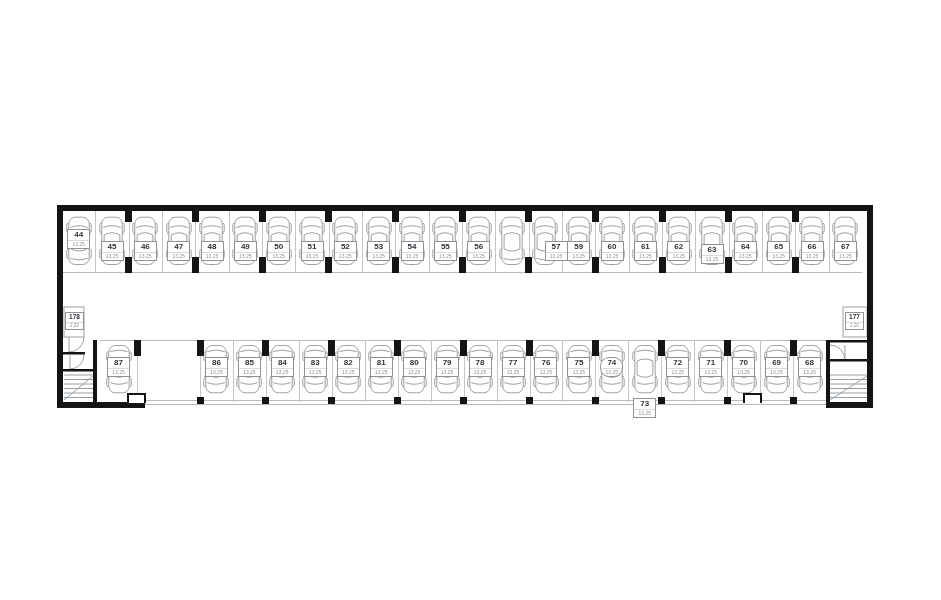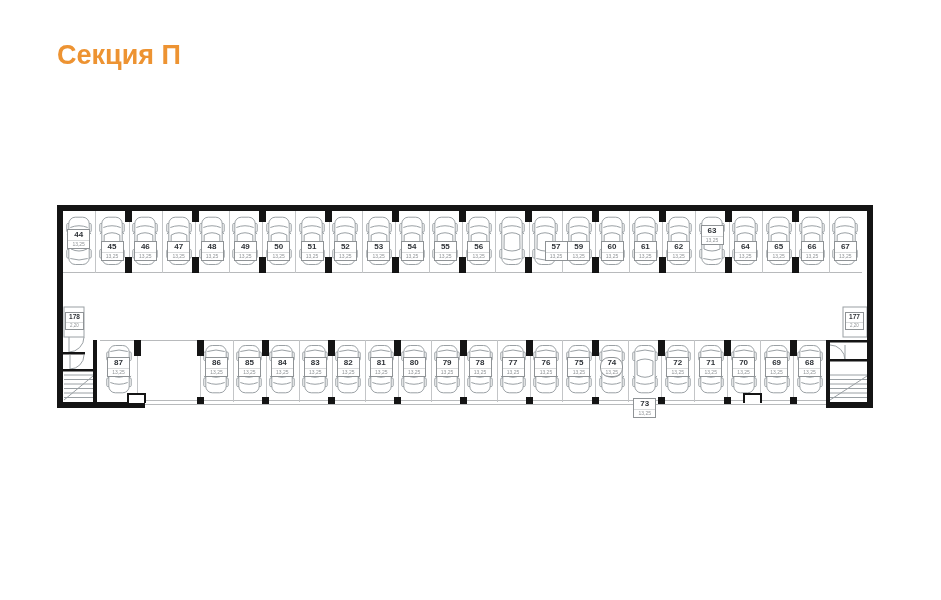--- a/index.html
+++ b/index.html
@@ -29,21 +29,20 @@
   .storage-area{font-size:4.5px;color:#8f9396;border-top:1px solid #d8dadb;padding:1px 0;}
   .stairsvg{position:absolute;z-index:4;}
   .notch{position:absolute;background:#fff;border:2px solid #141414;border-bottom:none;z-index:6;}
 </style>
 </head>
 <body>
 
 <div class="canvas">
 
   <div class="titles">
-    <div class="t2">Секция П</div>
   </div>
 
   <div class="plan" id="plan">
 
     <div class="wall" style="left:0;top:0;width:816px;height:6px;"></div>
     <div class="wall" style="left:0;top:0;width:6px;height:203px;"></div>
     <div class="wall" style="left:810px;top:0;width:6px;height:203px;"></div>
     <div class="wall" style="left:0;top:197px;width:88px;height:6px;"></div>
     <div class="wall" style="left:769px;top:197px;width:47px;height:6px;"></div>
 
@@ -622,21 +621,21 @@
       <path d="M23.1 16.2 l2 1.8" fill="none"></path>
       <path d="M4.3 11.5 Q13 8 21.7 11.5" fill="none"></path>
       <path d="M5.2 19 Q13 14.5 20.8 19" fill="none"></path>
       <path d="M5.2 19 L5 33" fill="none"></path>
       <path d="M20.8 19 L21 33" fill="none"></path>
       <path d="M5 33 Q13 37 21 33" fill="none"></path>
       <path d="M4.3 42.5 Q13 45.5 21.7 42.5" fill="none"></path>
     </g>
           </svg>
         </div>
-        <div class="space-label" style="left: 643.5px; top: 20px;">
+        <div class="space-label" style="left: 643.5px; top: 39px;">
           <div class="space-num">63</div>
           <div class="space-area">13,25</div>
         </div>
         <div class="" style="position: absolute; left: 671.7px; top: 6px; width: 33.3px; height: 62px;"></div>
         <div class="car" style="left: 675.333px; top: 11px; width: 26px; height: 50px;">
           <svg width="26" height="50" viewBox="0 0 26 50">
     <g stroke="#9aa0a4" stroke-width="1" fill="#fff">
       <rect x="0.8" y="7.5" width="3.4" height="8.5" rx="1"></rect>
       <rect x="21.8" y="7.5" width="3.4" height="8.5" rx="1"></rect>
       <rect x="0.8" y="33.5" width="3.4" height="8.5" rx="1"></rect>

